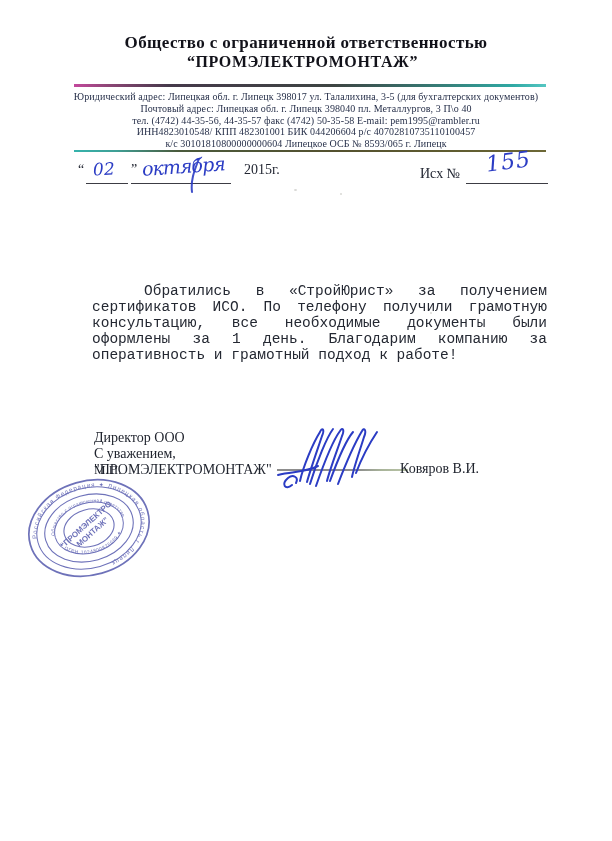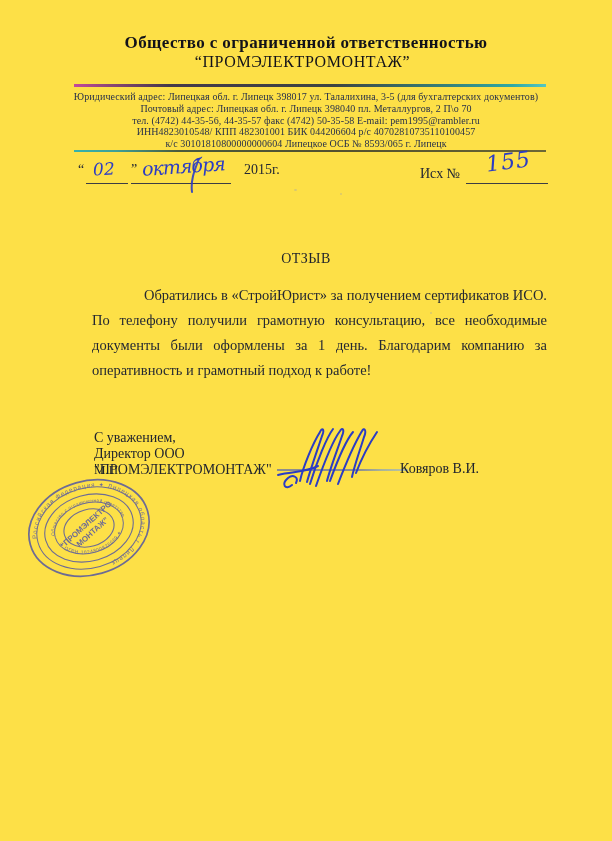--- a/index.html
+++ b/index.html
@@ -1,28 +1,28 @@
 <!DOCTYPE html>
 <html><head>
 <meta charset="utf-8">
 <style>
   html,body{margin:0;padding:0;background:#9a9a9a;}
   .page{
     position:relative;width:612px;height:841px;margin:0 auto;
-    background:#fde047;overflow:hidden;
+    background:#ffffff;overflow:hidden;
     font-family:"Liberation Serif", serif;color:#22262f;
   }
   
   .org-type{
     position:absolute;top:33px;left:0;width:612px;text-align:center;
     font-size:17px;font-weight:bold;color:#12121a;letter-spacing:.4px;
   }
   .org-name{
     position:absolute;top:53px;left:0;width:605px;text-align:center;
-    font-size:16px;font-weight:normal;color:#12121a;letter-spacing:.6px;
+    font-size:16px;font-weight:bold;color:#12121a;letter-spacing:.6px;
   }
   .rule{position:absolute;left:74px;width:472px;height:3px;}
   .rule-1{
     top:84px;
     background:linear-gradient(90deg,#c3489c 0%,#8f4677 7%,#45394a 20%,#3d4442 55%,#35837d 80%,#2fa9a4 93%,#55c6c2 100%);
   }
   .rule-2{
     top:150px;height:2px;
     background:linear-gradient(90deg,#35b3ac 0%,#3f9f95 9%,#4a5a3c 22%,#54512f 55%,#5f5c30 80%,#6d6836 100%);
   }
@@ -45,22 +45,23 @@
   .isx-label{position:absolute;left:420px;top:8px;}
   .hw-num{position:absolute;left:486px;top:-9px;font-size:22px;transform:rotate(-7deg);letter-spacing:1px;}
   .month-tail{position:absolute;left:0;top:0;pointer-events:none;}
   
   .review-title{
     position:absolute;top:251px;left:0;width:612px;text-align:center;
     font-size:14px;color:#1e222c;letter-spacing:.5px;
   }
   .body-par{
     position:absolute;top:283px;left:92px;width:455px;margin:0;
-    font-size:14.5px;line-height:25px;text-align:justify;text-indent:52px;
+    font-size:14.5px;line-height:16px;text-align:justify;text-indent:52px;
     color:#242832;
+    font-family:Liberation Mono, monospace;
   }
   
   .closing{position:absolute;top:430px;left:94px;font-size:14px;line-height:16px;color:#20242e;}
   .sig-underline{position:absolute;top:469px;left:277px;width:131px;height:2px;
     background:linear-gradient(90deg,#8d8d8d 0%,#8d8d8d 62%,#a9b49a 80%,#b9c4a6 100%);}
   .sig-scribble{position:absolute;top:423px;left:272px;}
   .signer-name{position:absolute;top:461px;left:388px;font-size:14px;color:#20242e;margin-left:12px;}
   .mp{position:absolute;top:462px;left:94px;font-size:13px;color:#1e222c;}
   
   .stamp{position:absolute;top:452px;left:13px;}
@@ -71,21 +72,21 @@
 <body>
 
 <div class="page">
 
   <div class="org-type">Общество  с ограниченной ответственностью</div>
   <div class="org-name">“ПРОМЭЛЕКТРОМОНТАЖ”</div>
   <div class="rule rule-1"></div>
 
   <div class="address">
     <div>Юридический адрес: Липецкая обл. г. Липецк 398017  ул. Талалихина, 3-5 (для бухгалтерских документов)</div>
-    <div>Почтовый адрес: Липецкая обл. г. Липецк 398040 пл. Металлургов, 2 П\о 70</div>
+    <div>Почтовый адрес: Липецкая обл. г. Липецк 398040 пл. Металлургов, 3 П\о 40</div>
     <div>тел.  (4742) 44-35-56,  44-35-57 факс (4742) 50-35-58 E-mail: pem1995@rambler.ru</div>
     <div>ИНН4823010548/ КПП 482301001  БИК 044206604 р/с 40702810735110100457</div>
     <div>к/с 30101810800000000604 Липецкое ОСБ № 8593/065 г. Липецк</div>
   </div>
   <div class="rule rule-2"></div>
 
   <div class="dateline">
     <span class="q-open">“</span>
     <span class="hw hw-day">02</span>
     <span class="q-close">”</span>
@@ -95,26 +96,25 @@
     <span class="hw hw-num">155</span>
     <span class="uline ul-day"></span>
     <span class="uline ul-month"></span>
     <span class="uline ul-isx"></span>
 
     <svg class="month-tail" width="612" height="40">
       <path d="M 201,-6 C 198,6 190,18 192,34" fill="none" stroke="#2b3cc4" stroke-width="2" stroke-linecap="round" opacity="0.9"></path>
     </svg>
   </div>
 
-  <div class="review-title">ОТЗЫВ</div>
   <p class="body-par">Обратились в «СтройЮрист» за получением сертификатов ИСО. По телефону получили грамотную консультацию, все необходимые документы были оформлены за 1 день. Благодарим компанию за оперативность и грамотный подход к работе!</p>
 
   <div class="closing">
+    <div>Директор ООО</div>
     <div>С уважением,</div>
-    <div>Директор ООО</div>
     <div>"ПРОМЭЛЕКТРОМОНТАЖ"</div>
   </div>
 
   <div class="sig-underline"></div>
   <svg class="sig-scribble" width="130" height="66">
     <g fill="none" stroke="#2b3cc4" stroke-width="2" stroke-linecap="round">
       <path d="M6,52 C20,48 32,50 46,43"></path>
       <path d="M20,62 C13,68 9,61 16,55 C21,51 27,54 24,60"></path>
       <path d="M28,58 C31,44 41,20 48,9 C50,4 53,6 50,13 C45,28 38,48 35,59"></path>
       <path d="M38,61 C45,38 55,14 61,6"></path>

